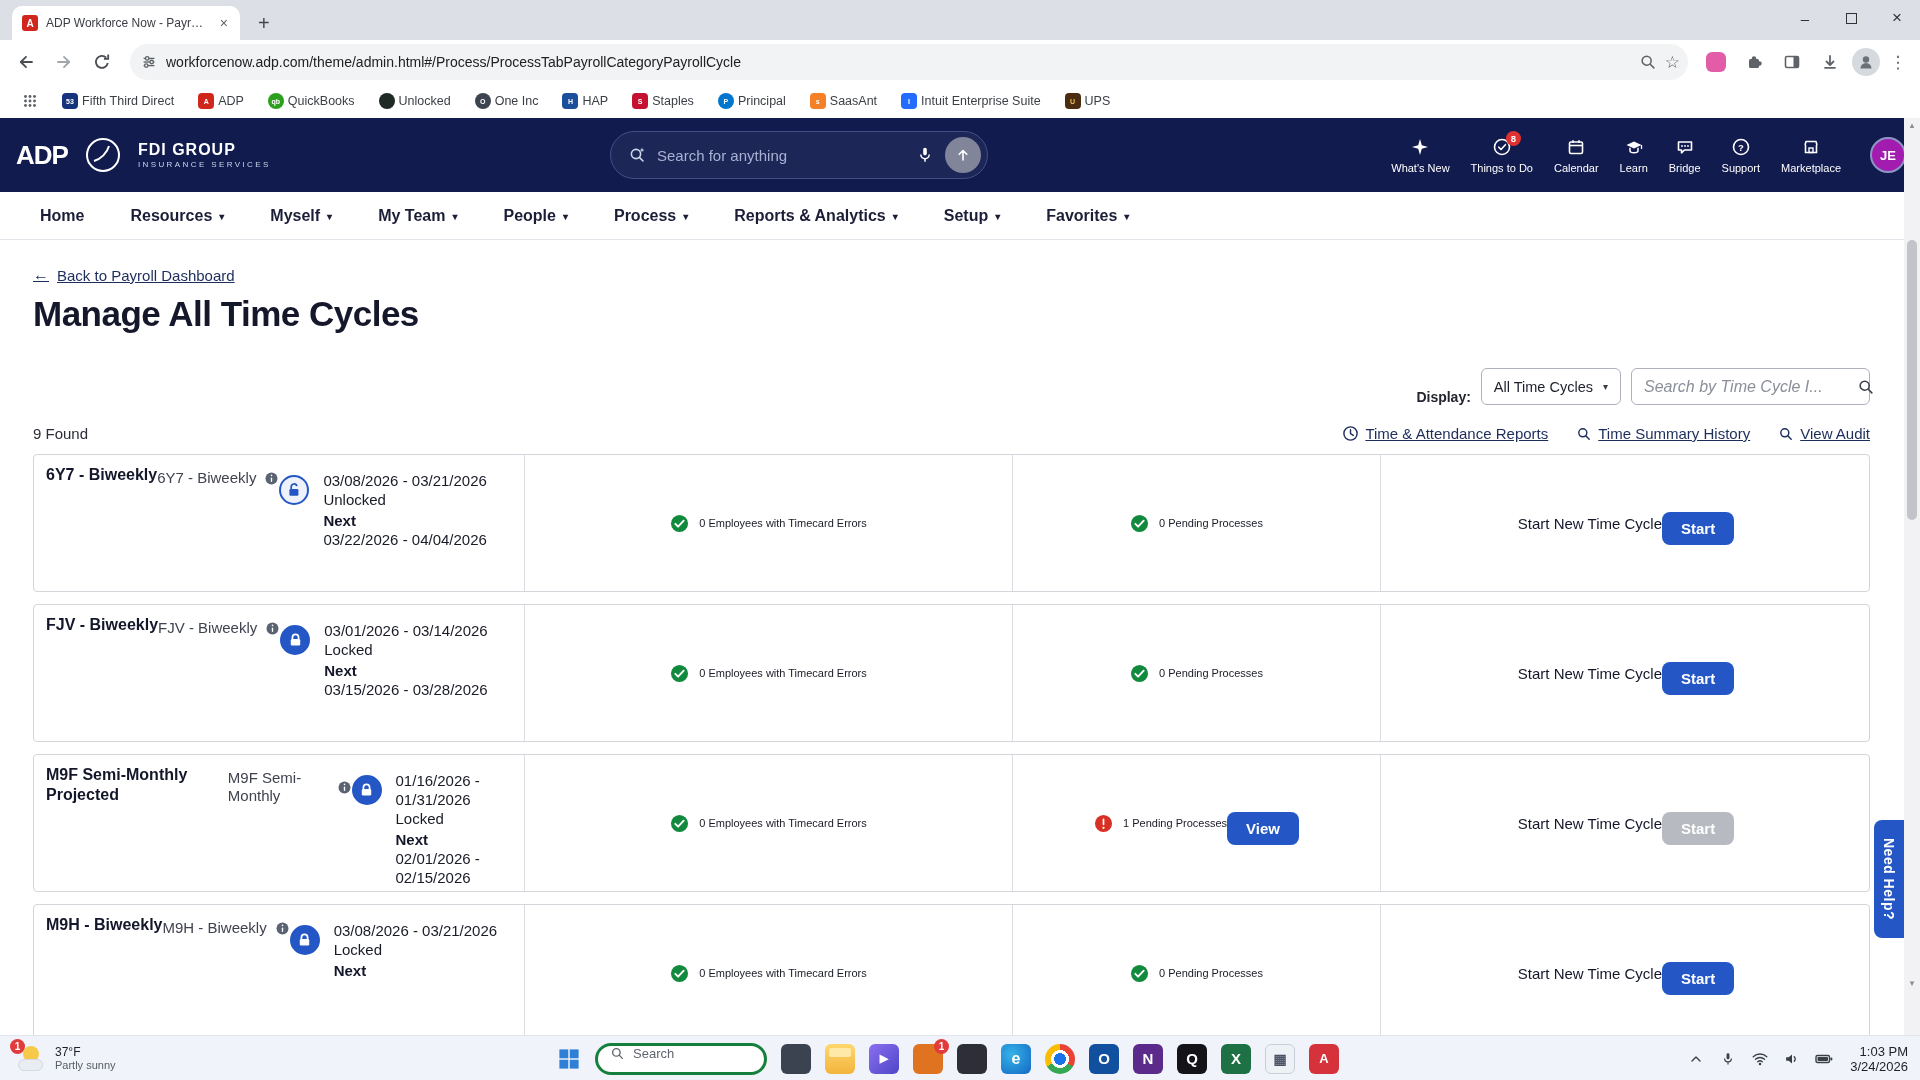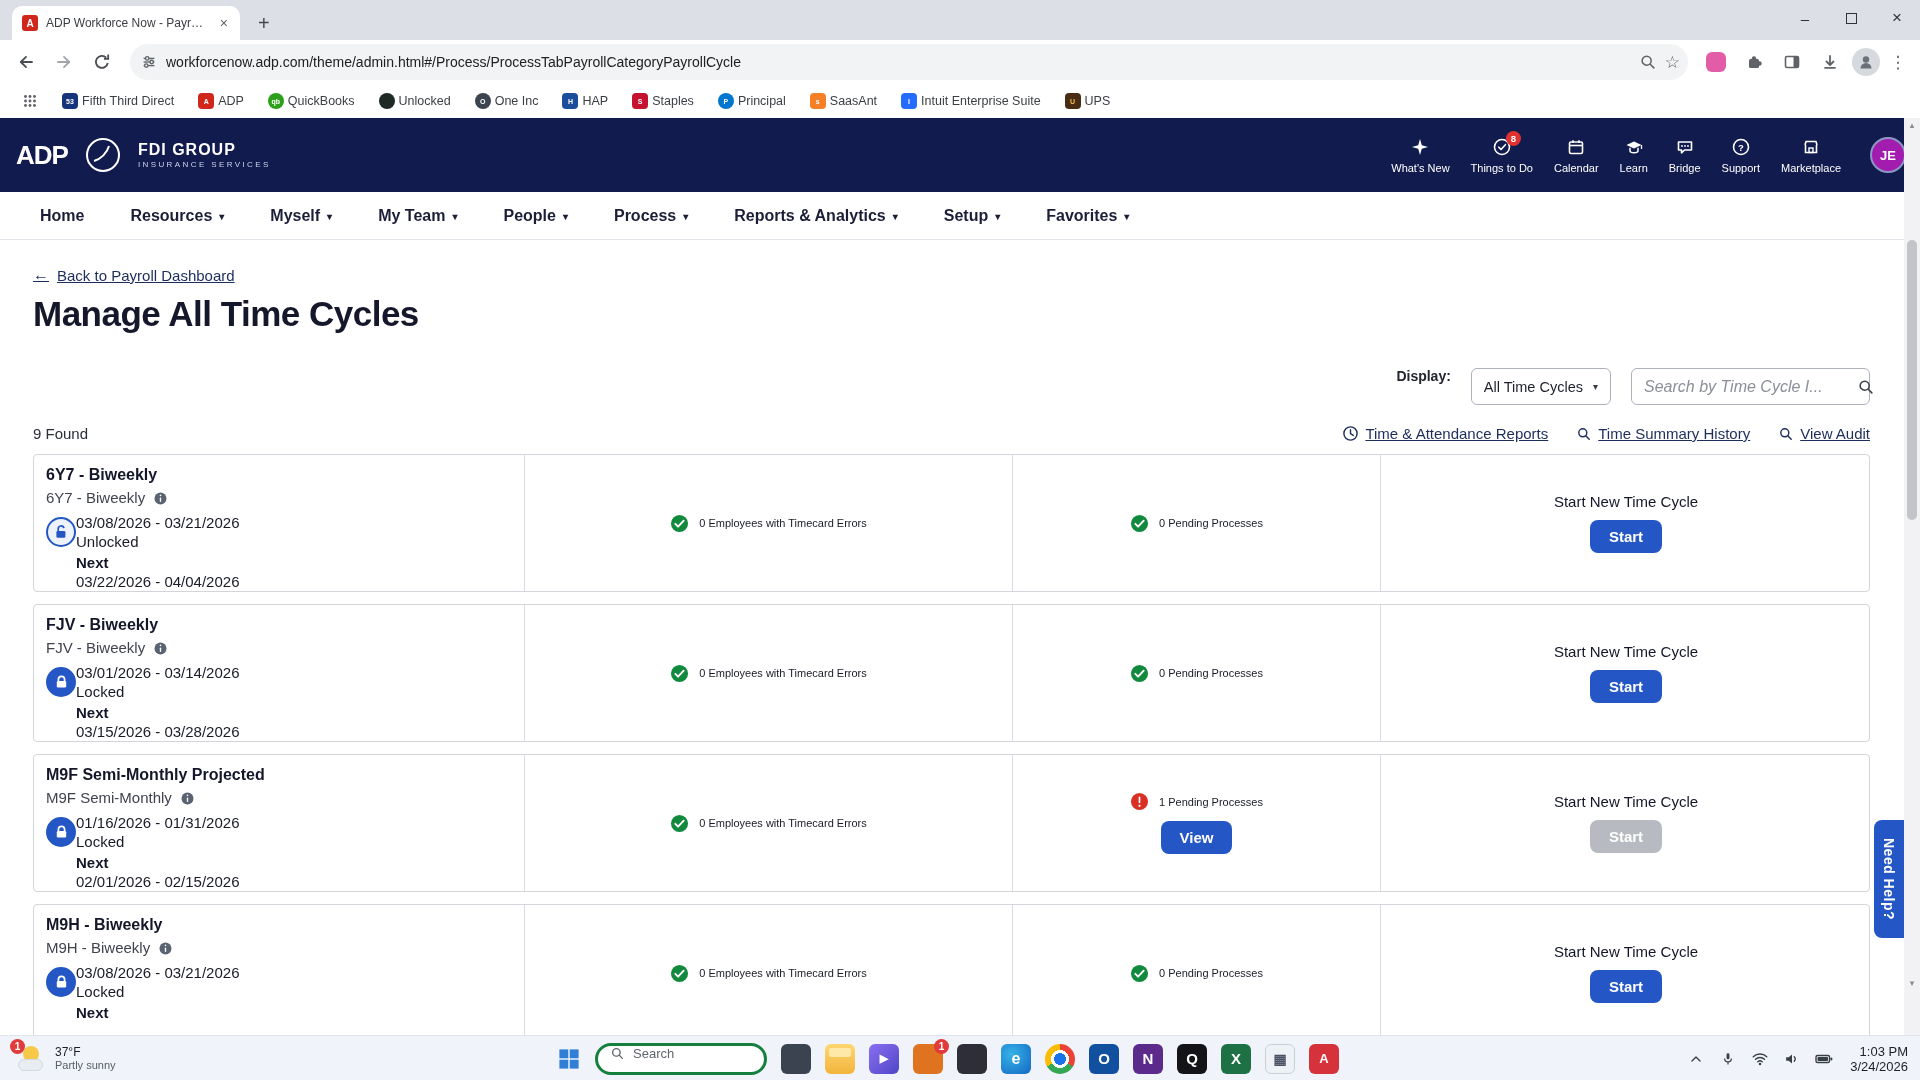--- a/index.html
+++ b/index.html
@@ -63,43 +63,43 @@
   .nav{position:absolute;top:192px;left:0;width:1920px;height:48px;background:#fff;border-bottom:1px solid #e2e4e9;display:flex;align-items:center;padding-left:40px;gap:46px}
   .nav-item{font-size:16px;color:#1c1e38;font-weight:bold;white-space:nowrap}
   .nav-item.caret::after{content:"▾";font-size:10px;margin-left:7px;color:#1c1e38;vertical-align:1px}
 
   
   .content{position:absolute;top:240px;left:0;width:1904px;height:795px;overflow:hidden;background:#fff}
   .content-inner{padding:26px 0 0 33px;width:1870px}
   .back-link{display:inline-flex;align-items:center;gap:8px;color:#1d2d5c;font-size:15px;text-decoration:underline;cursor:pointer}
   .back-arrow{font-size:16px;text-decoration:none}
   .page-title{margin-top:10px;font-size:35px;font-weight:bold;letter-spacing:-0.5px;color:#15172b}
-  .controls-row{width:1837px;margin-top:34px;display:flex;justify-content:flex-end;align-items:flex-start;gap:20px}
+  .controls-row{width:1837px;margin-top:34px;display:flex;justify-content:flex-end;align-items:flex-end;gap:10px}
   .display-label{font-size:14px;font-weight:bold;color:#23252f}
   .dropdown{height:37px;border:1px solid #aeb2bc;border-radius:6px;background:#fff;display:flex;align-items:center;gap:10px;padding:0 12px;font-size:14.5px;color:#1d1f2b;cursor:pointer}
   .dd-caret{font-size:10px;color:#3a3d47}
   .searchbox{width:239px;height:37px;border:1px solid #aeb2bc;border-radius:6px;background:#fff;display:flex;align-items:center;padding:0 8px 0 12px;gap:6px}
   .searchbox input{flex:1;font-size:16px;color:#8b5cf6}
   .searchbox input::placeholder{color:#8a8f99;font-style:italic}
   .found-row{width:1837px;margin-top:20px;display:flex;justify-content:space-between;align-items:center}
   .found{font-size:15px;color:#2b2d38}
   .top-links{display:flex;align-items:center;gap:28px}
   .tlink{display:inline-flex;align-items:center;gap:6px;color:#1d2d5c;font-size:15px;text-decoration:underline;cursor:pointer}
   .tlink .tl-ic{text-decoration:none}
 
   
   .cards{margin-top:12px;display:flex;flex-direction:column;gap:12px}
   .card{width:1837px;height:138px;border:1px solid #d3d5da;border-radius:4px;background:#fff;display:grid;grid-template-columns:490px 488px 368px 491px}
-  .col{display:flex;flex-direction:column;justify-content:center;align-items:center}
+  .col{display:flex;flex-direction:row;justify-content:center;align-items:center}
   .col1{align-items:flex-start;justify-content:flex-start;padding:10px 0 0 12px}
   .col2,.col3,.col4{border-left:1px solid #dadce2}
   .card-title{font-size:16px;font-weight:bold;color:#14162a;line-height:20px}
   .card-subrow{margin-top:4px;display:flex;align-items:center;gap:8px}
   .card-sub{font-size:15px;color:#40434f;line-height:18px}
-  .card-main{margin-top:6px;display:flex;align-items:flex-start;}
+  .card-main{margin-top:6px;display:flex;align-items:flex-start;gap:14px}
   .lock{width:30px;height:30px;border-radius:50%;display:flex;align-items:center;justify-content:center;margin-top:4px;flex:none}
   .lock.locked{background:#2457c5;border:2px solid #2457c5}
   .lock.unlocked{background:#edf2fb;border:2px solid #2457c5}
   .dates{display:flex;flex-direction:column}
   .period,.status{font-size:15px;color:#191b26;line-height:19px}
   .next{font-size:15px;font-weight:bold;color:#14162a;line-height:19px;margin-top:2px}
   .stat-row{display:flex;align-items:center;gap:10px}
   .stat-text{font-size:11px;color:#191b26}
   .col3 .btn{margin-top:10px}
   .start-header{font-size:15px;color:#14162a}
@@ -311,20 +311,42 @@
             <circle cx="19" cy="19" r="16" fill="none" stroke="#fff" stroke-width="2"></circle>
             <path d="M10 25c7-2 13-8 15-15" fill="none" stroke="#fff" stroke-width="2"></path>
           </svg>
       </span>
       <div class="fdi-text">
         <div class="fdi-name">FDI GROUP</div>
         <div class="fdi-tag">INSURANCE SERVICES</div>
       </div>
     </div>
 
+    <div class="hdr-search">
+      <span>
+        <svg width="20" height="20" viewBox="0 0 20 20">
+            <circle cx="9" cy="9" r="4.6" fill="none" stroke="#cfd5ea" stroke-width="1.6"></circle>
+            <line x1="12.4" y1="12.4" x2="16" y2="16" stroke="#cfd5ea" stroke-width="1.6" stroke-linecap="round"></line>
+            <path d="M15 2.6l.7 1.8 1.8.7-1.8.7-.7 1.8-.7-1.8-1.8-.7 1.8-.7z" fill="#cfd5ea"></path>
+          </svg>
+      </span>
+      <input placeholder="Search for anything" style="">
+      <span>
+        <svg width="20" height="20" viewBox="0 0 20 20">
+            <rect x="8.2" y="2.8" width="3.6" height="7.6" rx="1.8" fill="#fff"></rect>
+            <path d="M5.8 9.5a4.2 4.2 0 008.4 0" fill="none" stroke="#fff" stroke-width="1.5"></path>
+            <line x1="10" y1="14" x2="10" y2="16.8" stroke="#fff" stroke-width="1.5"></line>
+          </svg>
+      </span>
+      <span class="go-btn">
+        <svg width="18" height="18" viewBox="0 0 20 20">
+            <path d="M10 15.5v-10M5.8 9.2L10 5l4.2 4.2" fill="none" stroke="#fff" stroke-width="1.8" stroke-linecap="round" stroke-linejoin="round"></path>
+          </svg>
+      </span>
+    </div>
 
     <div class="hdr-menu">
       <div class="hdr-item">
         <span class="hico">
           <svg width="20" height="20" viewBox="0 0 20 20">
               <path d="M10 2l1.8 6.2L18 10l-6.2 1.8L10 18l-1.8-6.2L2 10l6.2-1.8z" fill="#fff"></path>
             </svg>
         </span>
         <span>What's New</span>
       </div>

